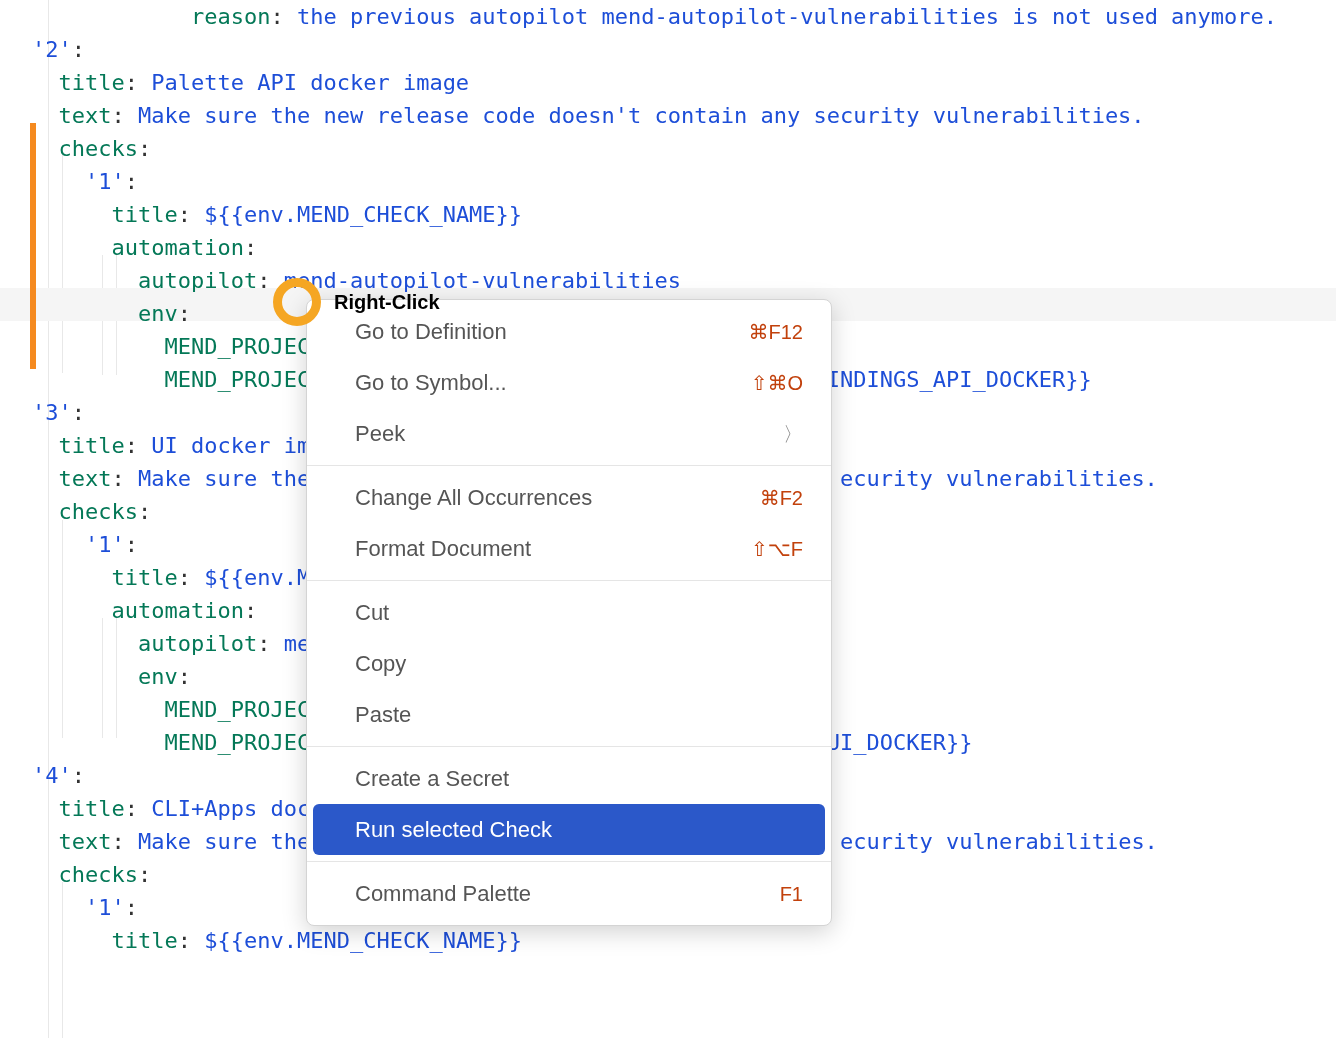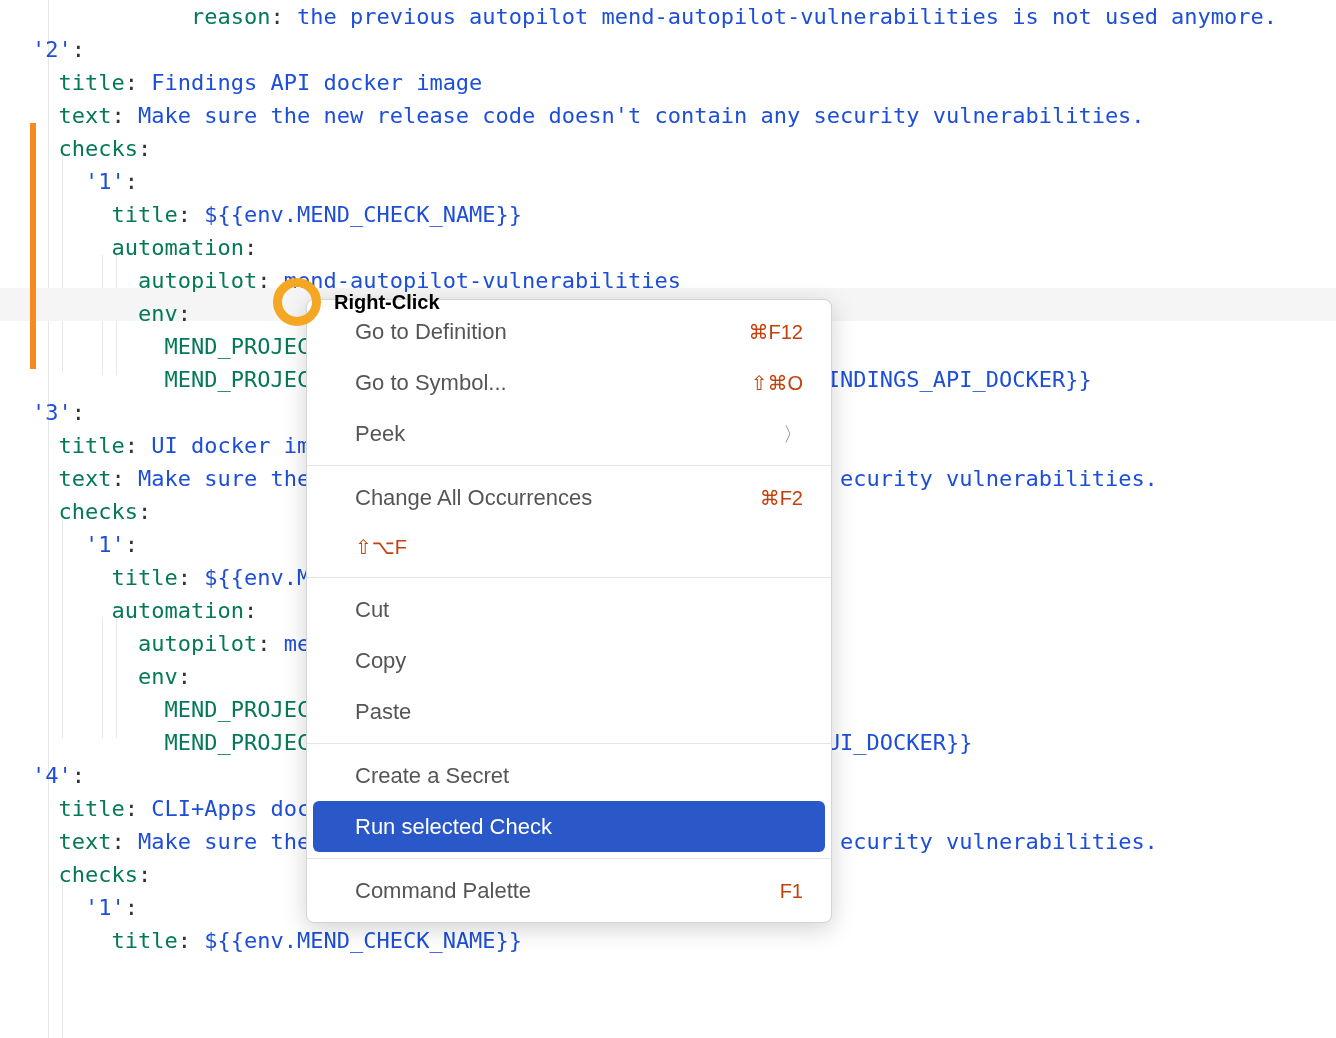--- a/index.html
+++ b/index.html
@@ -125,21 +125,21 @@
 <div class="guide" style="left:102px; top:255px; height:120px;"></div>
 <div class="guide" style="left:116px; top:255px; height:120px;"></div>
 <div class="guide" style="left:62px; top:520px; height:218px;"></div>
 <div class="guide" style="left:102px; top:618px; height:120px;"></div>
 <div class="guide" style="left:116px; top:618px; height:120px;"></div>
 <div class="guide" style="left:62px; top:882px; height:156px;"></div>
 
 <div class="editor">
   <div class="line">            <span class="key">reason</span><span class="punc">:</span> <span class="str">the previous autopilot mend-autopilot-vulnerabilities is not used anymore.</span></div>
   <div class="line"><span class="num">'2'</span><span class="punc">:</span></div>
-  <div class="line">  <span class="key">title</span><span class="punc">:</span> <span class="str">Findings API docker image</span></div>
+  <div class="line">  <span class="key">title</span><span class="punc">:</span> <span class="str">Palette API docker image</span></div>
   <div class="line">  <span class="key">text</span><span class="punc">:</span> <span class="str">Make sure the new release code doesn't contain any security vulnerabilities.</span></div>
   <div class="line">  <span class="key">checks</span><span class="punc">:</span></div>
   <div class="line">    <span class="num">'1'</span><span class="punc">:</span></div>
   <div class="line">      <span class="key">title</span><span class="punc">:</span> <span class="str">${{env.MEND_CHECK_NAME}}</span></div>
   <div class="line">      <span class="key">automation</span><span class="punc">:</span></div>
   <div class="line">        <span class="key">autopilot</span><span class="punc">:</span> <span class="str">mend-autopilot-vulnerabilities</span></div>
   <div class="line">        <span class="key">env</span><span class="punc">:</span></div>
   <div class="line">          <span class="key">MEND_PROJEC</span></div>
   <div class="line">          <span class="key">MEND_PROJEC</span>                                       <span class="str">INDINGS_API_DOCKER}}</span></div>
   <div class="line"><span class="num">'3'</span><span class="punc">:</span></div>
@@ -176,20 +176,21 @@
   <div class="menu-item has-sub">
     <span>Peek</span>
     <span class="chevron">〉</span>
   </div>
   <div class="menu-sep"></div>
   <div class="menu-item">
     <span>Change All Occurrences</span>
     <span class="shortcut">⌘F2</span>
   </div>
   <div class="menu-item">
+    <span>Format Document</span>
     <span class="shortcut">⇧⌥F</span>
   </div>
   <div class="menu-sep"></div>
   <div class="menu-item">
     <span>Cut</span>
   </div>
   <div class="menu-item">
     <span>Copy</span>
   </div>
   <div class="menu-item">

